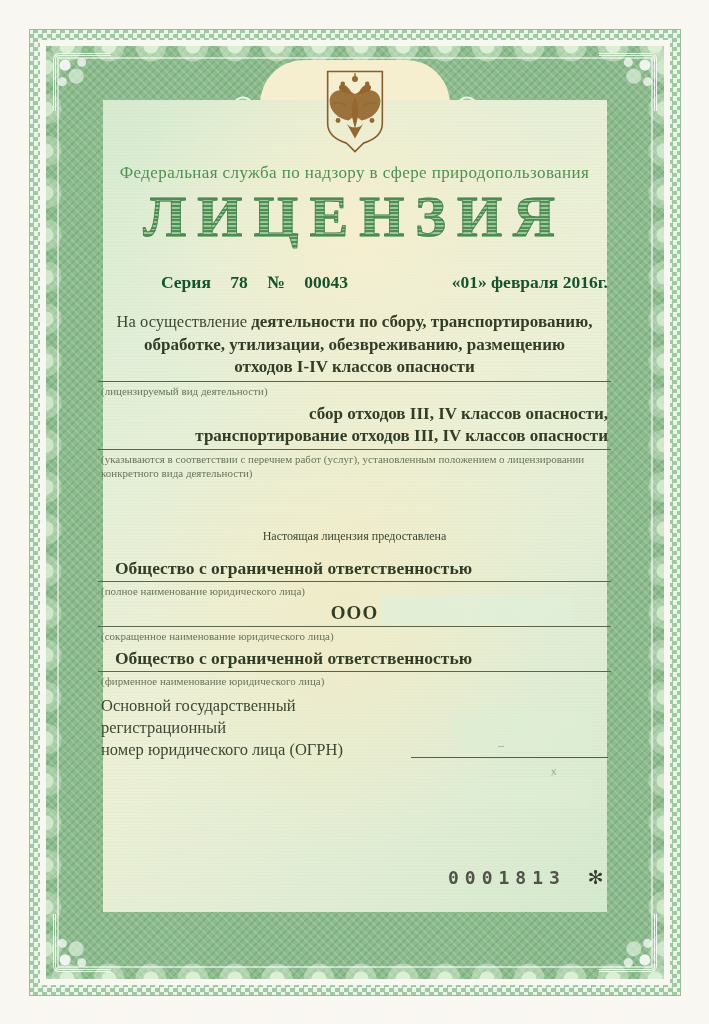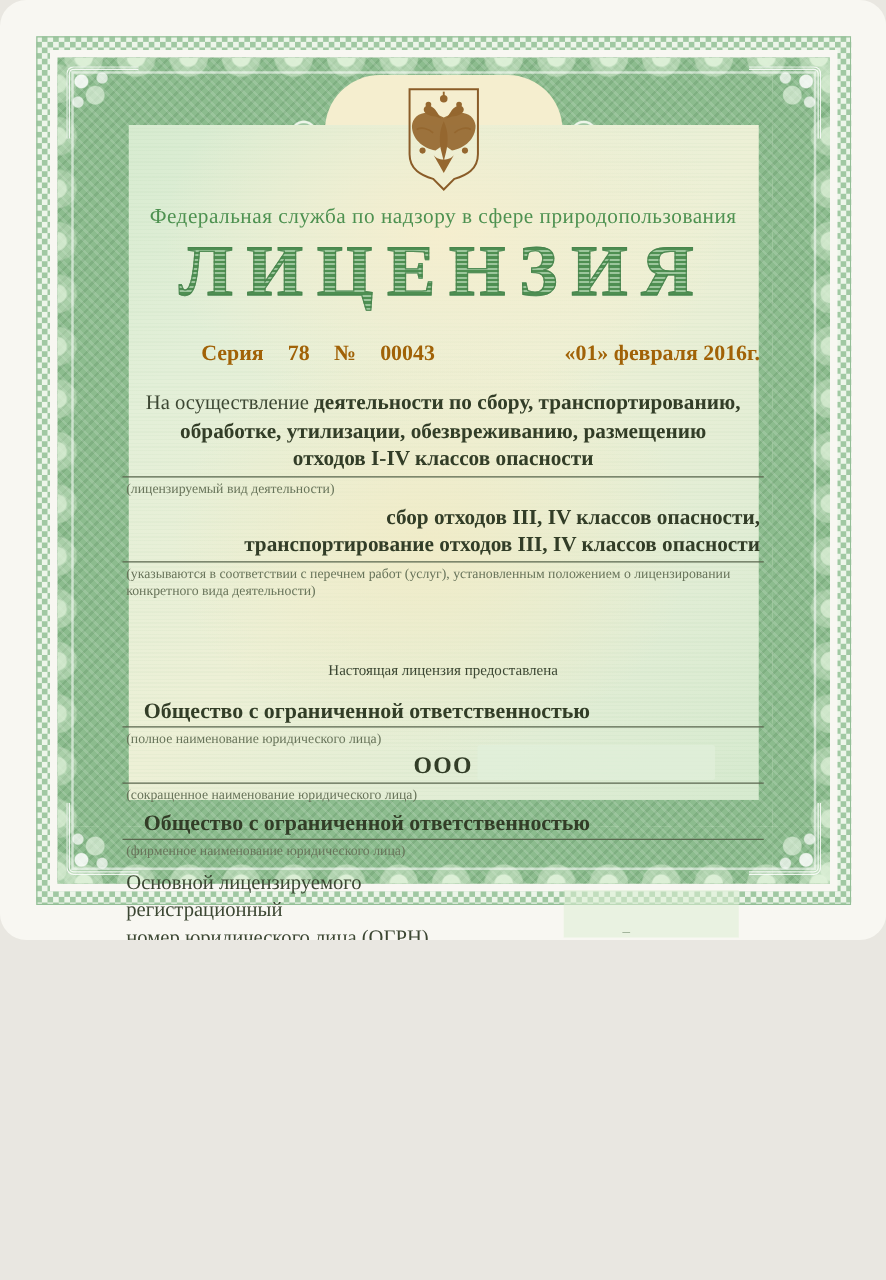--- a/index.html
+++ b/index.html
@@ -1,21 +1,20 @@
 <!DOCTYPE html>
 <html><head>
 <meta charset="utf-8">
 <style>
   * { margin:0; padding:0; box-sizing:border-box; }
   html,body { background:#e9e7e1; }
   .page {
-    position:relative; width:709px; height:752px; margin:0 auto;
+    position:relative; width:709px; height:1024px; margin:0 auto;
     background:#f8f7f2; overflow:hidden;
     font-family:"Liberation Serif","DejaVu Serif",serif;
-    border-radius:21px;
   }
   
   .frame-checker {
     position:absolute; top:29px; left:29px; right:28px; bottom:28px;
     background:
       repeating-conic-gradient(#a0c8a2 0 25%, #ecf5e9 0 50%);
     background-size:9px 9px;
     box-shadow: inset 0 0 0 1px #94bf97;
   }
   .frame-gap {
@@ -94,21 +93,21 @@
     color:#5f9e62; -webkit-text-stroke:1px rgba(72,132,76,.85);
   }
   @supports ((-webkit-background-clip:text) or (background-clip:text)) {
     .title-text {
       background:repeating-linear-gradient(180deg,#4e8f52 0 2px,#9cc69c 2px 3.6px);
       -webkit-background-clip:text; background-clip:text;
       color:transparent; -webkit-text-fill-color:transparent;
     }
   }
   .serial { top:272px; display:flex; justify-content:space-between;
-            font-weight:bold; font-size:17.5px; color:#a16207; padding-left:60px;align-items:flex-end; }
+            font-weight:bold; font-size:17.5px; color:#14532d; padding-left:60px;align-items:flex-end; }
   .serial .tok { margin-right:15px; }
   .serial .tok:last-child { margin-right:0; }
 
   .activity { top:311px; text-align:center; font-size:16.5px; line-height:1.33; }
   .activity b { font-size:17px; color:#323d27; }
   .rule { border-bottom:1.4px solid #59664e; margin:2px -3px 0 -3px; }
   .caption { text-align:left; font-size:11px; line-height:1.35; color:#68745a; margin-top:2px; }
 
   .works { top:401px; }
   .works .intro { font-size:15.5px; line-height:1.3; text-align:justify; }
@@ -232,21 +231,21 @@
     <div class="value">Общество с ограниченной ответственностью</div>
     <div class="rule"></div>
     <div class="caption">(фирменное наименование юридического лица)</div>
   </div>
 
   <div class="red-ogrn"></div>
   <div class="red-inn"></div>
 
   <div class="blk reg reg-ogrn">
     <div class="label">
-      <div>Основной лицензируемого</div>
+      <div>Основной государственный</div>
       <div>регистрационный</div>
       <div>номер юридического лица  (ОГРН)</div>
     </div>
     <div class="line"></div>
   </div>
 
 
   <span class="pen pen-dash">–</span>
   <span class="pen pen-x">х</span>
 

